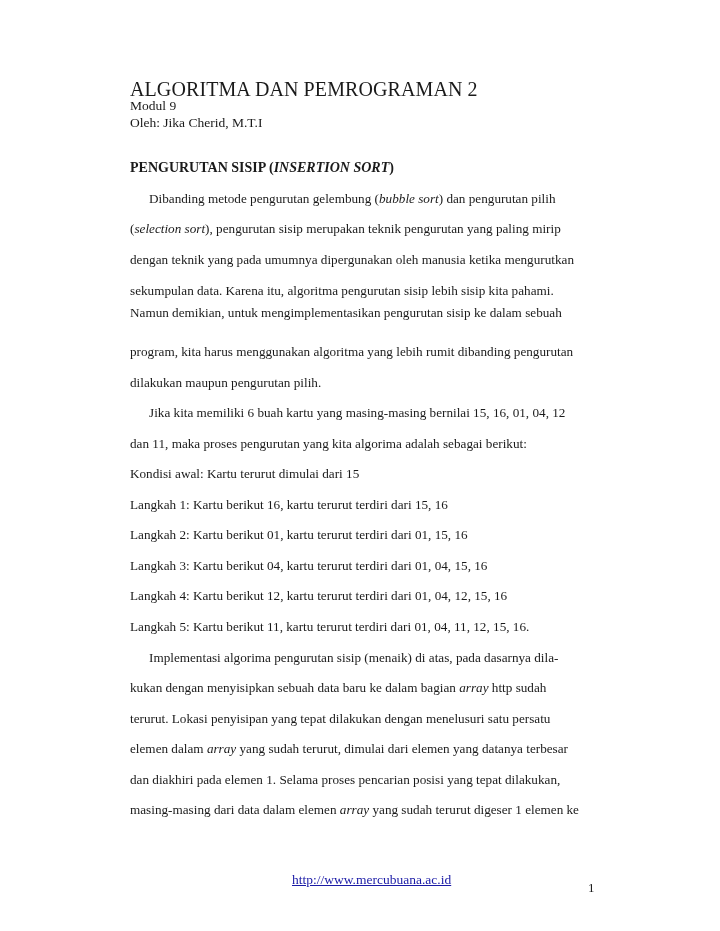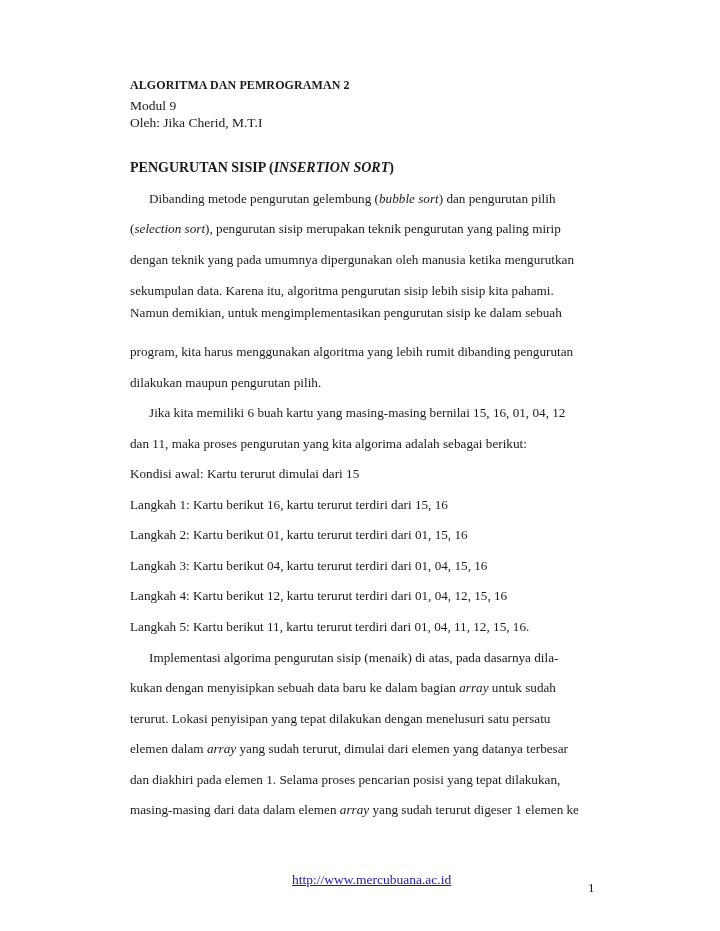--- a/index.html
+++ b/index.html
@@ -1,19 +1,19 @@
 <!DOCTYPE html>
 <html><head>
 <meta charset="utf-8">
 <style>
   html, body { margin: 0; padding: 0; background: #ffffff; }
   body { width: 720px; height: 931px; position: relative; overflow: hidden;
          font-family: "Liberation Serif", "DejaVu Serif", serif; color: #1a1a1a; }
   .abs { position: absolute; white-space: nowrap; }
-  .title { left: 130px; top: 78px; font-size: 12px; font-weight: bold; letter-spacing: 0.1px; }
+  .title { left: 130px; top: 78px; font-size: 20px; font-weight: normal; letter-spacing: 0.1px; }
   .sub { left: 130px; font-size: 13.5px; }
   .heading { left: 130px; top: 160px; font-size: 14px; font-weight: bold; }
   .line { left: 130px; font-size: 13.2px; }
   .indent { left: 149px; }
   i { }
   .link { left: 292px; top: 872px; font-size: 13.5px; color: #1a1aa6; text-decoration: underline; }
   .pagenum { left: 588px; top: 880px; font-size: 13px; }
 </style>
 </head>
 <body>
@@ -36,20 +36,20 @@
 <div class="abs line" style="top:436px">dan 11, maka proses pengurutan yang kita algorima adalah sebagai berikut:</div>
 
 <div class="abs line" style="top:466px">Kondisi awal: Kartu terurut dimulai dari 15</div>
 <div class="abs line" style="top:497px">Langkah 1: Kartu berikut 16, kartu terurut terdiri dari 15, 16</div>
 <div class="abs line" style="top:527px">Langkah 2: Kartu berikut 01, kartu terurut terdiri dari 01, 15, 16</div>
 <div class="abs line" style="top:558px">Langkah 3: Kartu berikut 04, kartu terurut terdiri dari 01, 04, 15, 16</div>
 <div class="abs line" style="top:588px">Langkah 4: Kartu berikut 12, kartu terurut terdiri dari 01, 04, 12, 15, 16</div>
 <div class="abs line" style="top:619px">Langkah 5: Kartu berikut 11, kartu terurut terdiri dari 01, 04, 11, 12, 15, 16.</div>
 
 <div class="abs line indent" style="top:650px">Implementasi algorima pengurutan sisip (menaik) di atas, pada dasarnya dila-</div>
-<div class="abs line" style="top:680px"><span>kukan dengan menyisipkan sebuah data baru ke dalam bagian </span><i>array</i><span> untuk sudah</span></div>
+<div class="abs line" style="top:680px"><span>kukan dengan menyisipkan sebuah data baru ke dalam bagian </span><i>array</i><span> http sudah</span></div>
 <div class="abs line" style="top:711px">terurut. Lokasi penyisipan yang tepat dilakukan dengan menelusuri satu persatu</div>
 <div class="abs line" style="top:741px"><span>elemen dalam </span><i>array</i><span> yang sudah terurut, dimulai dari elemen yang datanya terbesar</span></div>
 <div class="abs line" style="top:772px">dan diakhiri pada elemen 1. Selama proses pencarian posisi yang tepat dilakukan,</div>
 <div class="abs line" style="top:802px"><span>masing-masing dari data dalam elemen </span><i>array</i><span> yang sudah terurut digeser 1 elemen ke</span></div>
 
 <div class="abs link">http://www.mercubuana.ac.id</div>
 <div class="abs pagenum">1</div>
 
 </body></html>

